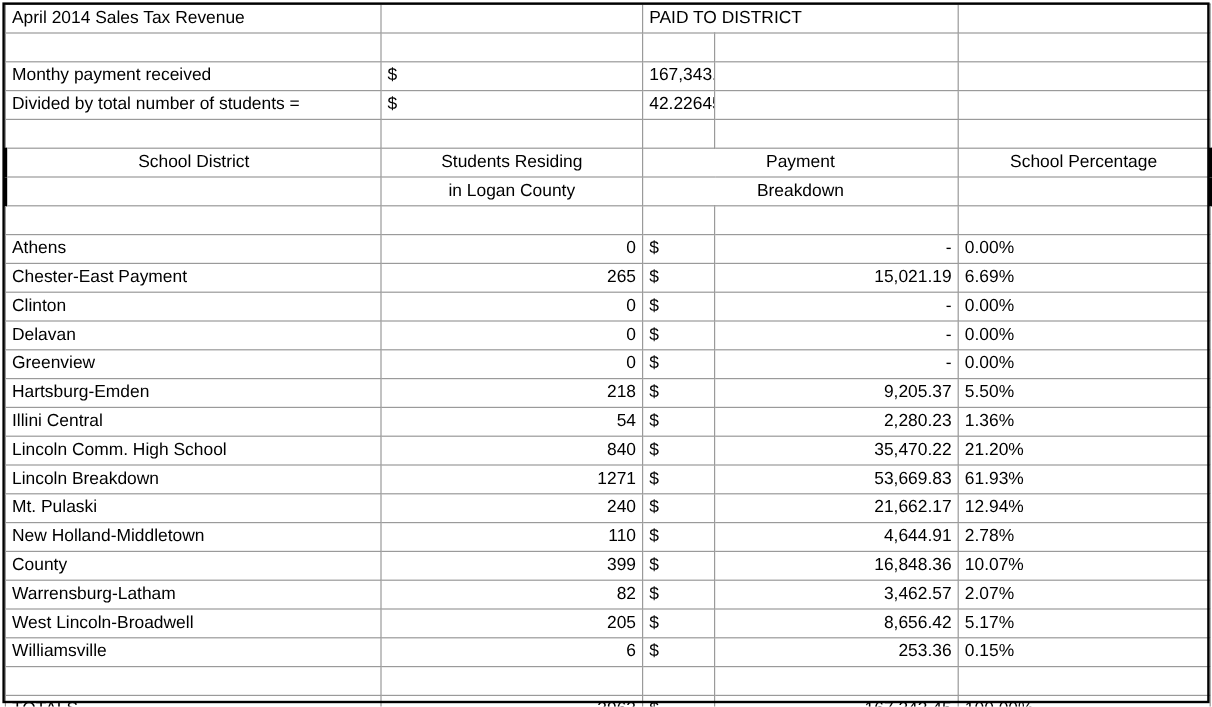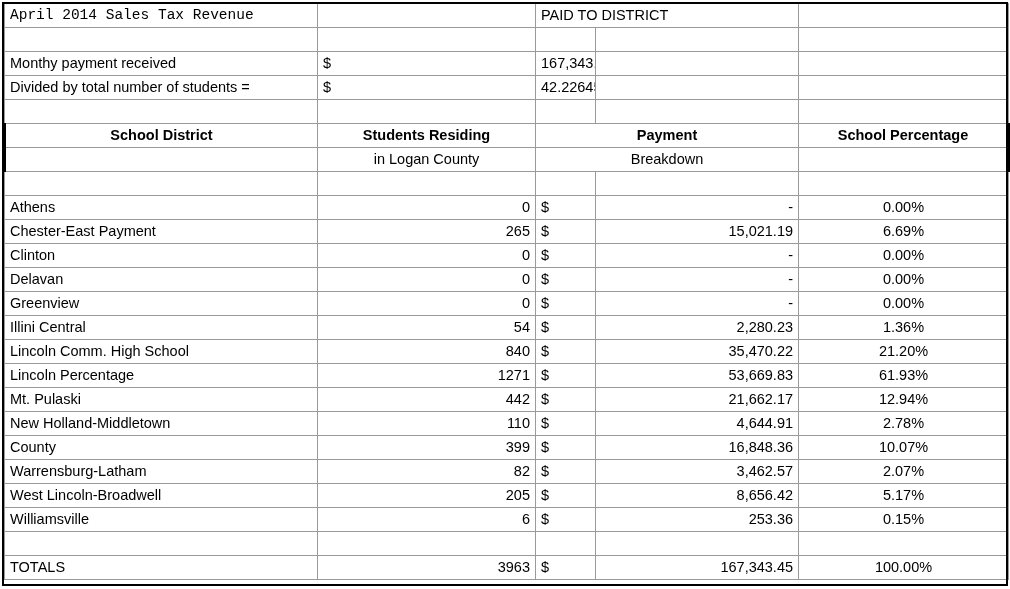--- a/index.html
+++ b/index.html
@@ -38,38 +38,37 @@
     font-size: 14.5px;
     line-height: 1.05;
     vertical-align: middle;
     white-space: nowrap;
     overflow: hidden;
   }
   .r-title td {
     height: 29px;
     font-size: 16.5px;
   }
-  .title-text { font-size: 16.5px; font-family: Liberation Mono, monospace; }
+  .title-text { font-size: 16.5px; }
   .paid-text  { font-size: 16.5px; margin-left: 28px; }
 
   .blank td { height: 21px; }
 
   .num   { text-align: right; }
-  .ctr   { text-align: center; }
+  .ctr   { }
   .left  { text-align: left; }
 
   .dollar-cell { text-align: left; padding-left: 6px; }
 
   
   .hdr td {
     border-top: 3px solid #000000;
     border-bottom: none;
     height: 25px;
     text-align: center;
-    font-weight: bold;
   }
   .hdr2 td {
     border-top: none;
     border-bottom: 3px solid #000000;
     height: 25px;
     text-align: center;
   }
   .hdr td.sidel, .hdr2 td.sidel { border-left: 3px solid #000000; }
   .hdr td.sider, .hdr2 td.sider { border-right: 3px solid #000000; }
 
@@ -191,43 +190,50 @@
         <td class="ctr">0.00%</td>
       </tr>
       <tr>
         <td class="left">Greenview</td>
         <td class="num">0</td>
         <td class="dollar-cell">$</td>
         <td class="num">-</td>
         <td class="ctr">0.00%</td>
       </tr>
       <tr>
+        <td class="left">Hartsburg-Emden</td>
+        <td class="num">218</td>
+        <td class="dollar-cell">$</td>
+        <td class="num">9,205.37</td>
+        <td class="ctr">5.50%</td>
+      </tr>
+      <tr>
         <td class="left">Illini Central</td>
         <td class="num">54</td>
         <td class="dollar-cell">$</td>
         <td class="num">2,280.23</td>
         <td class="ctr">1.36%</td>
       </tr>
       <tr>
         <td class="left">Lincoln Comm. High School</td>
         <td class="num">840</td>
         <td class="dollar-cell">$</td>
         <td class="num">35,470.22</td>
         <td class="ctr">21.20%</td>
       </tr>
       <tr>
-        <td class="left">Lincoln Percentage</td>
+        <td class="left">Lincoln Breakdown</td>
         <td class="num">1271</td>
         <td class="dollar-cell">$</td>
         <td class="num">53,669.83</td>
         <td class="ctr">61.93%</td>
       </tr>
       <tr>
         <td class="left">Mt. Pulaski</td>
-        <td class="num">442</td>
+        <td class="num">240</td>
         <td class="dollar-cell">$</td>
         <td class="num">21,662.17</td>
         <td class="ctr">12.94%</td>
       </tr>
       <tr>
         <td class="left">New Holland-Middletown</td>
         <td class="num">110</td>
         <td class="dollar-cell">$</td>
         <td class="num">4,644.91</td>
         <td class="ctr">2.78%</td>

